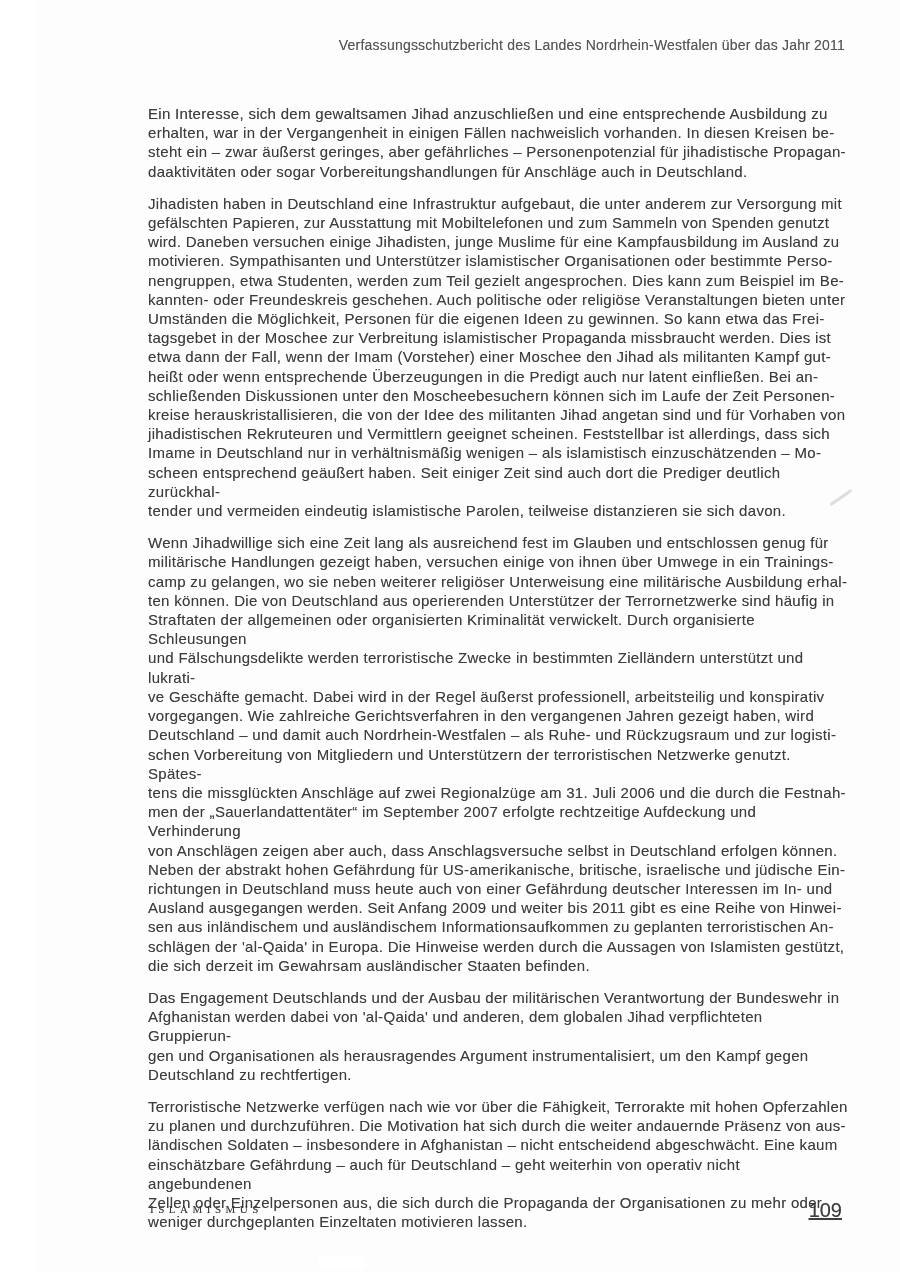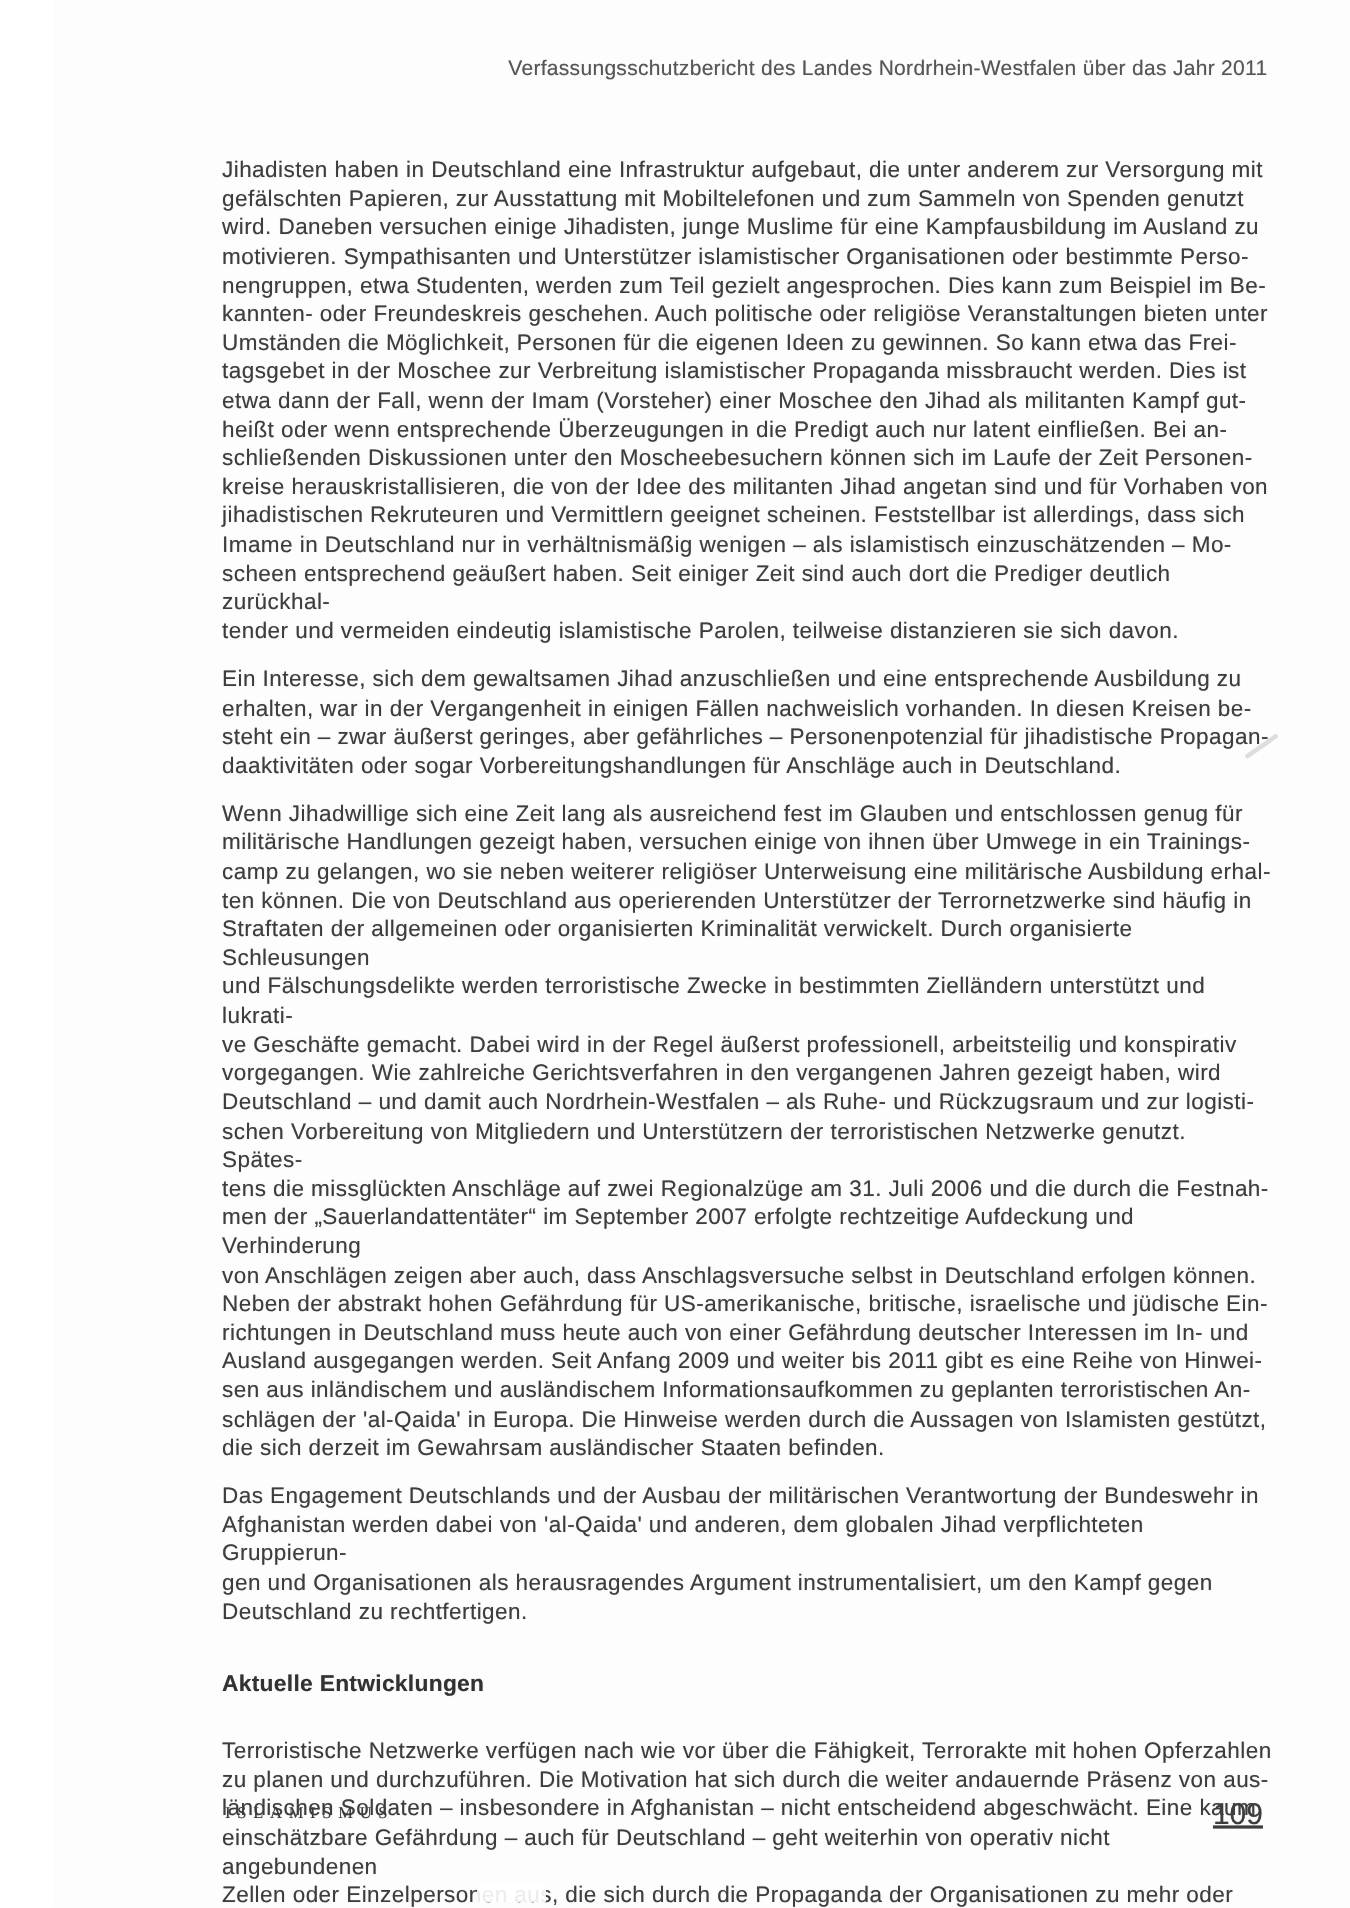--- a/index.html
+++ b/index.html
@@ -87,41 +87,41 @@
   }
 </style>
 </head>
 <body>
 
 <div class="page">
 
   <div class="page-header">Verfassungsschutzbericht des Landes Nordrhein-Westfalen über das Jahr 2011</div>
 
   <div class="content">
+    <p class="para">Ein Interesse, sich dem gewaltsamen Jihad anzuschließen und eine entsprechende Ausbildung zu
+erhalten, war in der Vergangenheit in einigen Fällen nachweislich vorhanden. In diesen Kreisen be-
+steht ein – zwar äußerst geringes, aber gefährliches – Personenpotenzial für jihadistische Propagan-
+daaktivitäten oder sogar Vorbereitungshandlungen für Anschläge auch in Deutschland.</p>
+
     <p class="para">Jihadisten haben in Deutschland eine Infrastruktur aufgebaut, die unter anderem zur Versorgung mit
 gefälschten Papieren, zur Ausstattung mit Mobiltelefonen und zum Sammeln von Spenden genutzt
 wird. Daneben versuchen einige Jihadisten, junge Muslime für eine Kampfausbildung im Ausland zu
 motivieren. Sympathisanten und Unterstützer islamistischer Organisationen oder bestimmte Perso-
 nengruppen, etwa Studenten, werden zum Teil gezielt angesprochen. Dies kann zum Beispiel im Be-
 kannten- oder Freundeskreis geschehen. Auch politische oder religiöse Veranstaltungen bieten unter
 Umständen die Möglichkeit, Personen für die eigenen Ideen zu gewinnen. So kann etwa das Frei-
 tagsgebet in der Moschee zur Verbreitung islamistischer Propaganda missbraucht werden. Dies ist
 etwa dann der Fall, wenn der Imam (Vorsteher) einer Moschee den Jihad als militanten Kampf gut-
 heißt oder wenn entsprechende Überzeugungen in die Predigt auch nur latent einfließen. Bei an-
 schließenden Diskussionen unter den Moscheebesuchern können sich im Laufe der Zeit Personen-
 kreise herauskristallisieren, die von der Idee des militanten Jihad angetan sind und für Vorhaben von
 jihadistischen Rekruteuren und Vermittlern geeignet scheinen. Feststellbar ist allerdings, dass sich
 Imame in Deutschland nur in verhältnismäßig wenigen – als islamistisch einzuschätzenden – Mo-
 scheen entsprechend geäußert haben. Seit einiger Zeit sind auch dort die Prediger deutlich zurückhal-
 tender und vermeiden eindeutig islamistische Parolen, teilweise distanzieren sie sich davon.</p>
-
-    <p class="para">Ein Interesse, sich dem gewaltsamen Jihad anzuschließen und eine entsprechende Ausbildung zu
-erhalten, war in der Vergangenheit in einigen Fällen nachweislich vorhanden. In diesen Kreisen be-
-steht ein – zwar äußerst geringes, aber gefährliches – Personenpotenzial für jihadistische Propagan-
-daaktivitäten oder sogar Vorbereitungshandlungen für Anschläge auch in Deutschland.</p>
 
     <p class="para">Wenn Jihadwillige sich eine Zeit lang als ausreichend fest im Glauben und entschlossen genug für
 militärische Handlungen gezeigt haben, versuchen einige von ihnen über Umwege in ein Trainings-
 camp zu gelangen, wo sie neben weiterer religiöser Unterweisung eine militärische Ausbildung erhal-
 ten können. Die von Deutschland aus operierenden Unterstützer der Terrornetzwerke sind häufig in
 Straftaten der allgemeinen oder organisierten Kriminalität verwickelt. Durch organisierte Schleusungen
 und Fälschungsdelikte werden terroristische Zwecke in bestimmten Zielländern unterstützt und lukrati-
 ve Geschäfte gemacht. Dabei wird in der Regel äußerst professionell, arbeitsteilig und konspirativ
 vorgegangen. Wie zahlreiche Gerichtsverfahren in den vergangenen Jahren gezeigt haben, wird
 Deutschland – und damit auch Nordrhein-Westfalen – als Ruhe- und Rückzugsraum und zur logisti-
@@ -134,21 +134,20 @@
 Ausland ausgegangen werden. Seit Anfang 2009 und weiter bis 2011 gibt es eine Reihe von Hinwei-
 sen aus inländischem und ausländischem Informationsaufkommen zu geplanten terroristischen An-
 schlägen der 'al-Qaida' in Europa. Die Hinweise werden durch die Aussagen von Islamisten gestützt,
 die sich derzeit im Gewahrsam ausländischer Staaten befinden.</p>
 
     <p class="para">Das Engagement Deutschlands und der Ausbau der militärischen Verantwortung der Bundeswehr in
 Afghanistan werden dabei von 'al-Qaida' und anderen, dem globalen Jihad verpflichteten Gruppierun-
 gen und Organisationen als herausragendes Argument instrumentalisiert, um den Kampf gegen
 Deutschland zu rechtfertigen.</p>
 
-    <div class="section-heading">Aktuelle Entwicklungen</div>
 
     <p class="para">Terroristische Netzwerke verfügen nach wie vor über die Fähigkeit, Terrorakte mit hohen Opferzahlen
 zu planen und durchzuführen. Die Motivation hat sich durch die weiter andauernde Präsenz von aus-
 ländischen Soldaten – insbesondere in Afghanistan – nicht entscheidend abgeschwächt. Eine kaum
 einschätzbare Gefährdung – auch für Deutschland – geht weiterhin von operativ nicht angebundenen
 Zellen oder Einzelpersonen aus, die sich durch die Propaganda der Organisationen zu mehr oder
 weniger durchgeplanten Einzeltaten motivieren lassen.</p>
   </div>
 
   <div class="footer-section">ISLAMISMUS</div>

